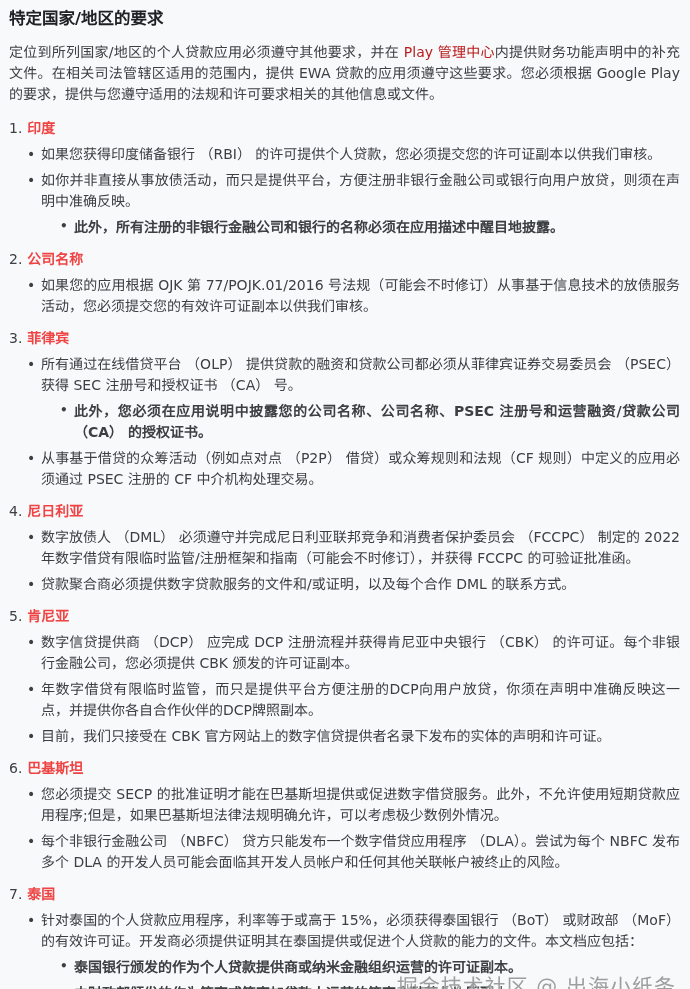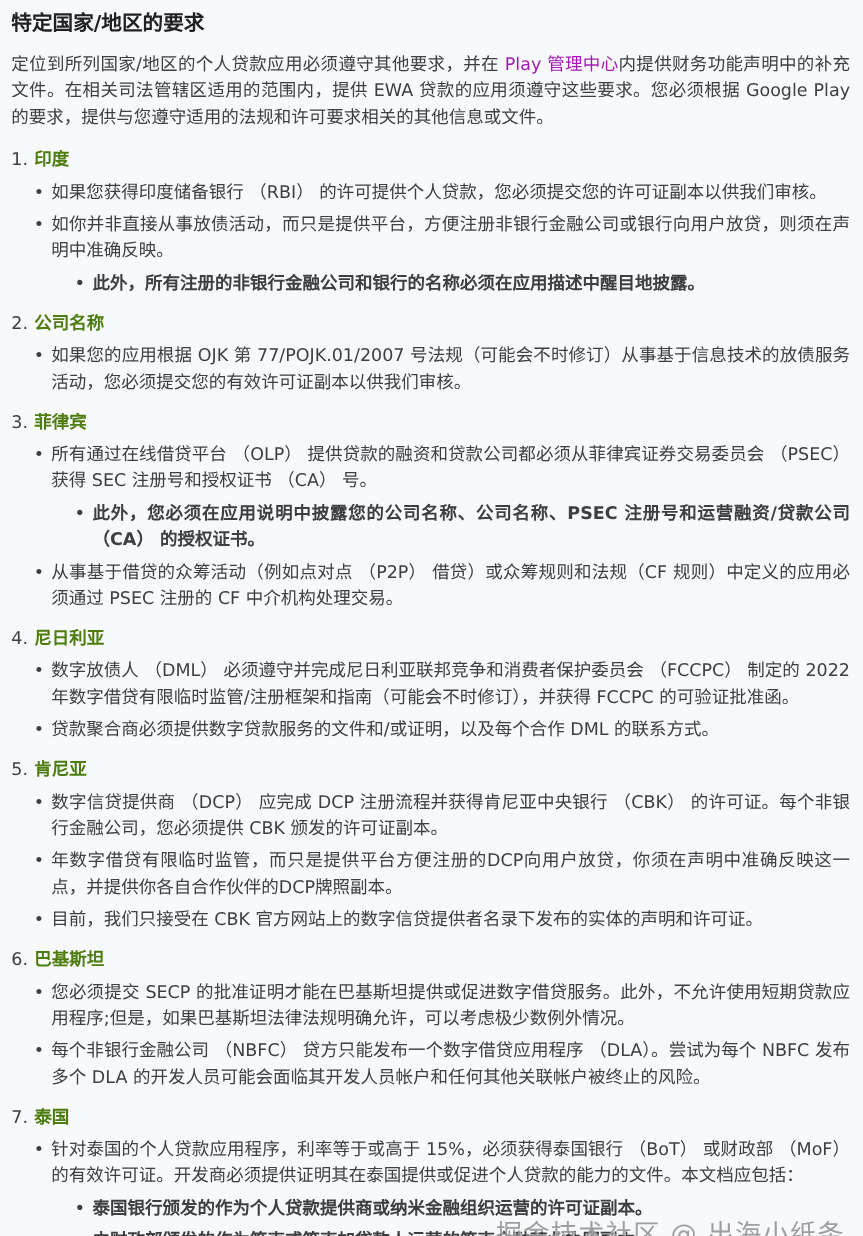--- a/index.html
+++ b/index.html
@@ -27,40 +27,40 @@
     font-weight: 700;
     color: #202124;
     margin: 2px 0 13px 0;
     line-height: 1.3;
   }
   p.intro {
     margin: 0 0 13px 0;
     text-align: justify;
   }
   a.inline-link {
-    color: #a21caf;
+    color: #b91c1c;
     text-decoration: none;
     cursor: pointer;
   }
   ol.countries {
     list-style: none;
     margin: 0;
     padding: 0;
   }
   ol.countries > li.country-section {
     margin-bottom: 11px;
   }
   .country-head {
     margin: 0 0 5px 0;
   }
   .country-head .num {
     margin-right: 5px;
   }
   .country-head strong {
-    color: #4d7c0f;
+    color: #ef4444;
     font-weight: 700;
   }
   ul.lvl1 {
     list-style: none;
     margin: 0;
     padding: 0 0 0 18px;
   }
   ul.lvl1 > li.bullet-item {
     position: relative;
     padding-left: 14px;
@@ -118,21 +118,21 @@
         <ul class="lvl1">
           <li class="bullet-item">如果您获得印度储备银行 （RBI） 的许可提供个人贷款，您必须提交您的许可证副本以供我们审核。</li>
           <li class="bullet-item">如你并非直接从事放债活动，而只是提供平台，方便注册非银行金融公司或银行向用户放贷，则须在声明中准确反映。<ul class="lvl2">
               <li class="bullet-item">此外，所有注册的非银行金融公司和银行的名称必须在应用描述中醒目地披露。</li>
             </ul></li>
         </ul>
       </li>
       <li class="country-section">
         <div class="country-head"><span class="num">2.</span><strong>公司名称</strong></div>
         <ul class="lvl1">
-          <li class="bullet-item">如果您的应用根据 OJK 第 77/POJK.01/2007 号法规（可能会不时修订）从事基于信息技术的放债服务活动，您必须提交您的有效许可证副本以供我们审核。</li>
+          <li class="bullet-item">如果您的应用根据 OJK 第 77/POJK.01/2016 号法规（可能会不时修订）从事基于信息技术的放债服务活动，您必须提交您的有效许可证副本以供我们审核。</li>
         </ul>
       </li>
       <li class="country-section">
         <div class="country-head"><span class="num">3.</span><strong>菲律宾</strong></div>
         <ul class="lvl1">
           <li class="bullet-item">所有通过在线借贷平台 （OLP） 提供贷款的融资和贷款公司都必须从菲律宾证券交易委员会 （PSEC） 获得 SEC 注册号和授权证书 （CA） 号。<ul class="lvl2">
               <li class="bullet-item">此外，您必须在应用说明中披露您的公司名称、公司名称、PSEC 注册号和运营融资/贷款公司 （CA） 的授权证书。</li>
             </ul></li>
           <li class="bullet-item">从事基于借贷的众筹活动（例如点对点 （P2P） 借贷）或众筹规则和法规（CF 规则）中定义的应用必须通过 PSEC 注册的 CF 中介机构处理交易。</li>
         </ul>

